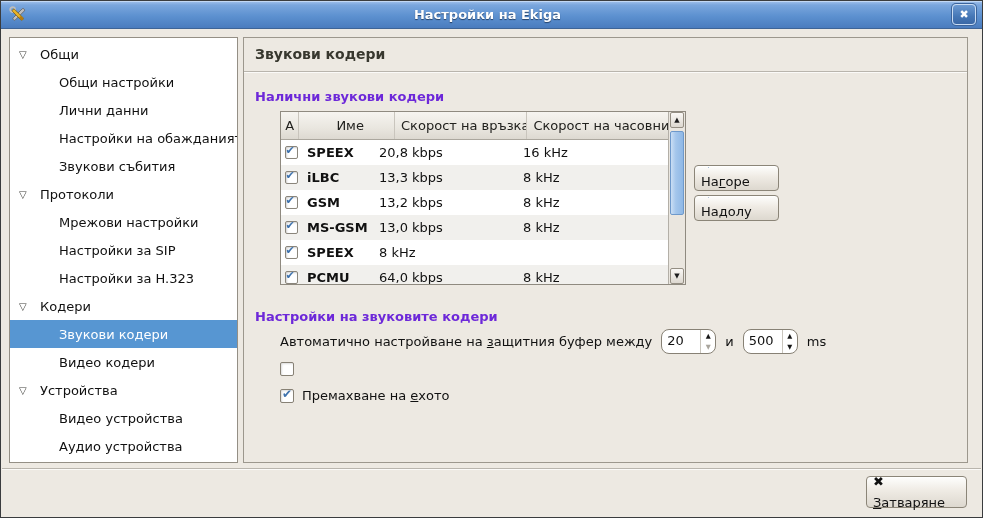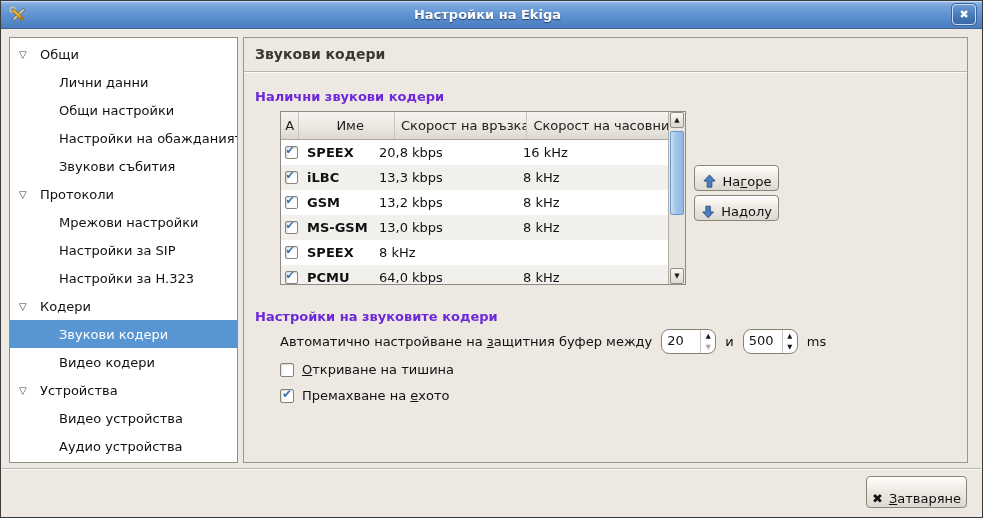--- a/index.html
+++ b/index.html
@@ -82,22 +82,22 @@
         display:flex;align-items:center;justify-content:center;font-size:7px;color:#1c1c1c;}
   .sbtn.up{top:0;}
   .sbtn.down{bottom:0;}
   .sthumb{position:absolute;left:1px;right:1px;top:19px;height:84px;border:1px solid #6e99cb;border-radius:2px;
           background:linear-gradient(90deg,#cadef4 0%,#a4c6eb 40%,#8fb8e6 100%);}
   
   .gtk-btn{
     background:linear-gradient(180deg,#fefefd 0%,#efebe4 45%,#ddd8cf 100%);
     border:1px solid #8b8578;border-radius:4px;
     font-family:inherit;font-size:13px;color:#111;
-    display:flex;align-items:flex-end;justify-content:center;gap:6px;
-    box-shadow:inset 0 1px 0 rgba(255,255,255,.7);cursor:default;
+    display:flex;align-items:flex-start;justify-content:center;gap:6px;
+    box-shadow:inset 0 1px 0 rgba(255,255,255,.7);cursor:default;flex-direction:column;
   }
   .btn-up{position:absolute;left:450px;top:127px;width:85px;height:26px;}
   .btn-down{position:absolute;left:450px;top:157px;width:85px;height:26px;}
   .arrow-ico{width:15px;height:15px;display:block;}
   
   .jitter-row{position:absolute;left:36px;top:291px;height:25px;display:flex;align-items:center;white-space:nowrap;}
   .spin{width:55px;height:25px;border:1px solid #878175;border-radius:8px;background:#fff;position:relative;margin-left:9px;}
   .spin .val{position:absolute;left:5px;top:3px;font-size:13px;}
   .spin .arrows{position:absolute;right:0;top:0;bottom:0;width:15px;border-left:1px solid #c9c5bd;display:flex;flex-direction:column;}
   .spin .sa{flex:1;display:flex;align-items:center;justify-content:center;font-size:6.5px;color:#141414;}
@@ -135,24 +135,24 @@
       <span>✖</span>
     </span>
   </div>
 
   <div class="sidebar">
       <div class="tree-item lvl0">
         <span class="expander">▽</span>
         <span class="tlabel">Общи</span>
       </div>
       <div class="tree-item lvl1">
+        <span class="tlabel">Общи настройки</span>
+      </div>
+      <div class="tree-item lvl1">
         <span class="tlabel">Лични данни</span>
-      </div>
-      <div class="tree-item lvl1">
-        <span class="tlabel">Общи настройки</span>
       </div>
       <div class="tree-item lvl1">
         <span class="tlabel">Настройки на обажданията</span>
       </div>
       <div class="tree-item lvl1">
         <span class="tlabel">Звукови събития</span>
       </div>
       <div class="tree-item lvl0">
         <span class="expander">▽</span>
         <span class="tlabel">Протоколи</span>
@@ -305,21 +305,20 @@
           <span class="sa">▼</span>
         </span>
       </span>
       <span class="mid-label">ms</span>
     </div>
 
     <div class="chk-row silence">
       <span class="chk">
         
       </span>
-      <span><span class="mn">О</span><span>ткриване на тишина</span></span>
     </div>
     <div class="chk-row echo">
       <span class="chk checked">
         <span class="tick">✔</span>
       </span>
       <span><span>Премахване на </span><span class="mn">е</span><span>хото</span></span>
     </div>
   </div>
 
   <div class="footer-sep"></div>

